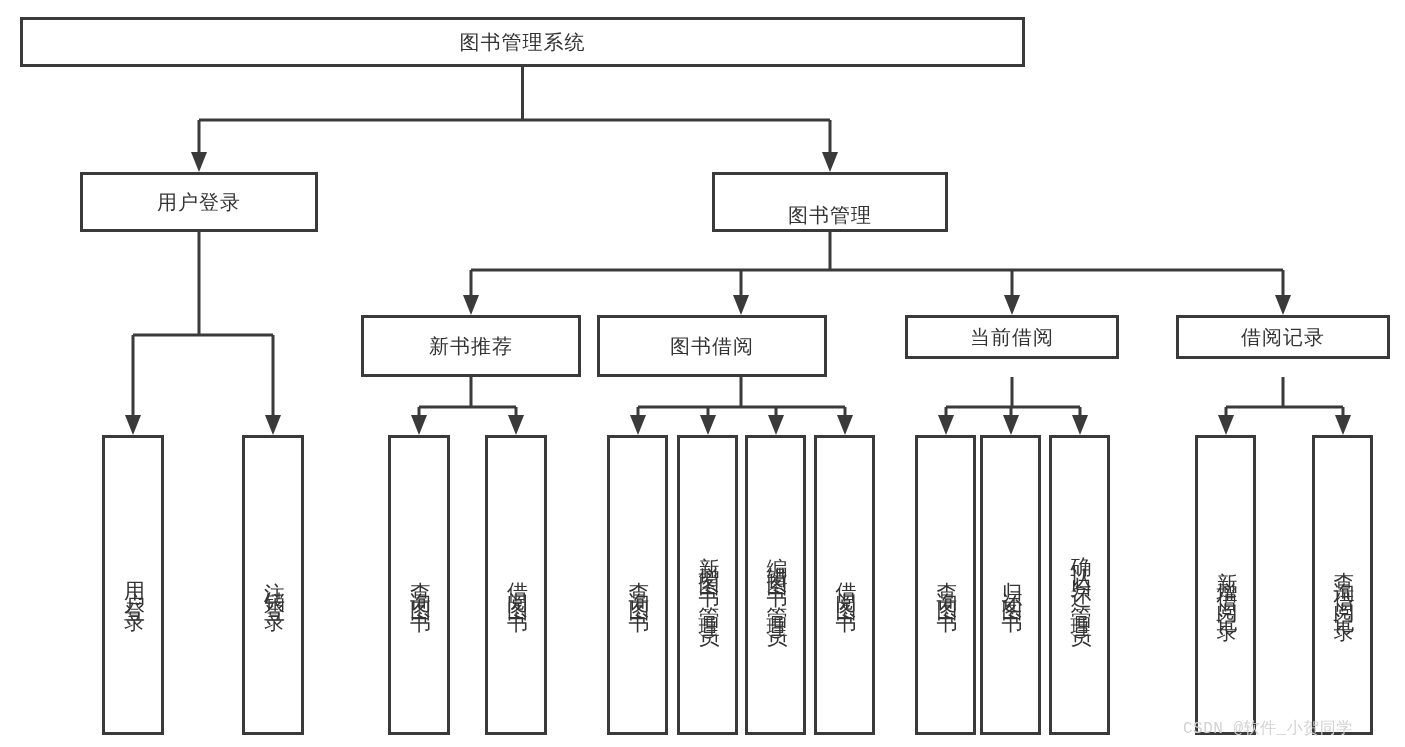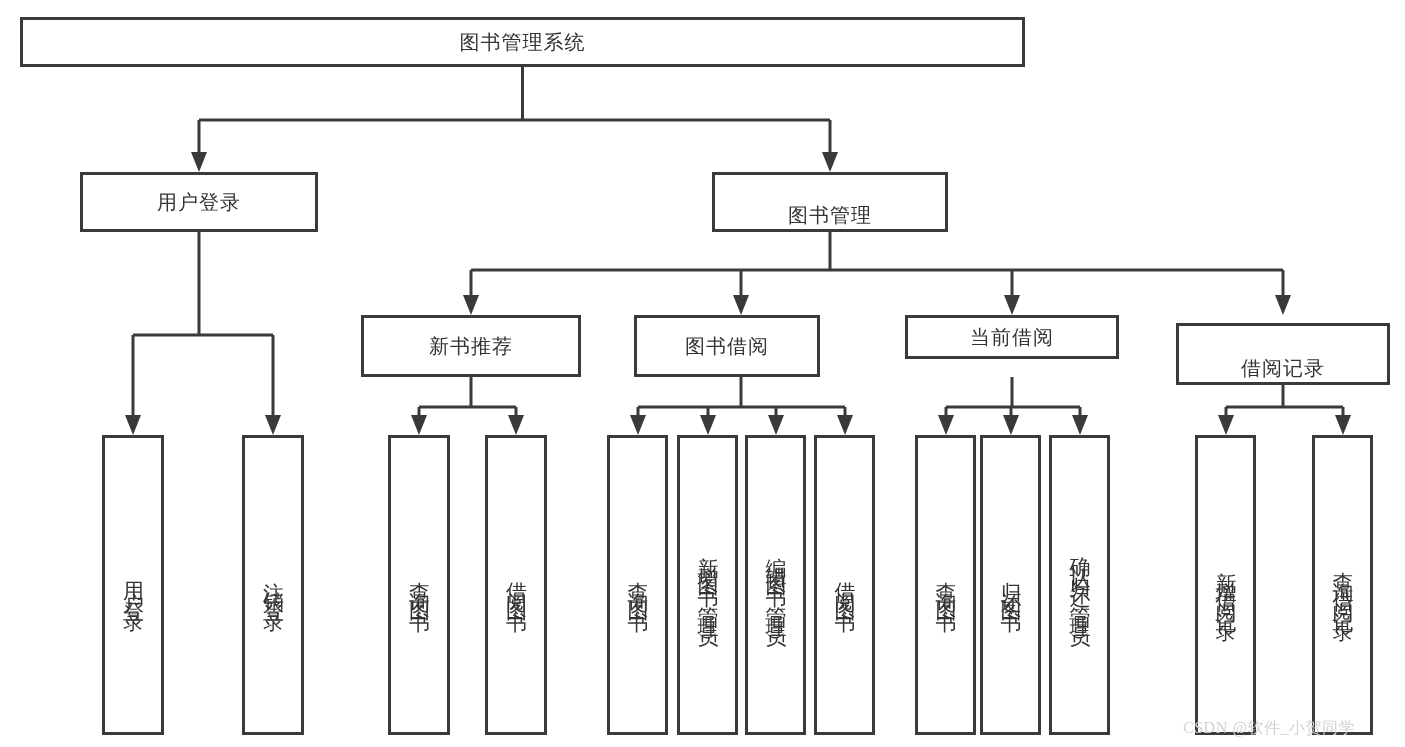--- a/index.html
+++ b/index.html
@@ -1,21 +1,21 @@
 <!DOCTYPE html>
 <html><head>
 <meta charset="utf-8">
 <style>
   html, body { margin: 0; padding: 0; background: #ffffff; }
   .canvas {
     position: relative;
     width: 1405px;
     height: 747px;
     background: #ffffff;
-    font-family: Liberation Serif, serif;
+    font-family: Liberation Mono, monospace;
     overflow: hidden;
   }
   .connector-svg {
     position: absolute;
     left: 0; top: 0;
     width: 1405px; height: 747px;
     pointer-events: none;
   }
   .node {
     position: absolute;
@@ -110,27 +110,27 @@
   <div class="node" style="left:80px; top:172px; width:238px; height:60px;">
     <span class="h-label">用户登录</span>
   </div>
   <div class="node" style="left:712px; top:172px; width:236px; height:60px;align-items:flex-end;">
     <span class="h-label">图书管理</span>
   </div>
 
   <div class="node" style="left:361px; top:315px; width:220px; height:62px;text-align:right;">
     <span class="h-label">新书推荐</span>
   </div>
-  <div class="node" style="left:634px; top:315px; width:186px; height:62px;">
+  <div class="node" style="left:597px; top:315px; width:230px; height:62px;">
     <span class="h-label">图书借阅</span>
   </div>
   <div class="node" style="left:905px; top:315px; width:214px; height:44px;">
     <span class="h-label">当前借阅</span>
   </div>
-  <div class="node" style="left:1176px; top:323px; width:214px; height:62px;align-items:flex-end;">
+  <div class="node" style="left:1176px; top:315px; width:214px; height:44px;">
     <span class="h-label">借阅记录</span>
   </div>
 
   <div class="node" style="left:102px; top:435px; width:62px; height:300px;">
     <span class="v-label">用户登录</span>
   </div>
   <div class="node" style="left:242px; top:435px; width:62px; height:300px;">
     <span class="v-label">注销登录</span>
   </div>
 

